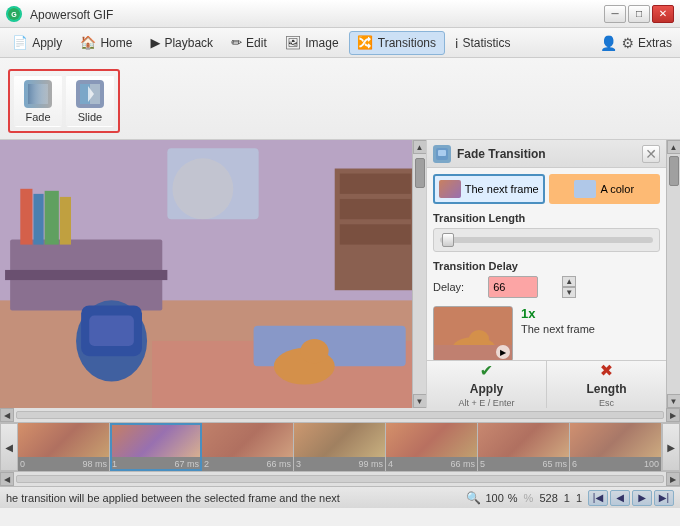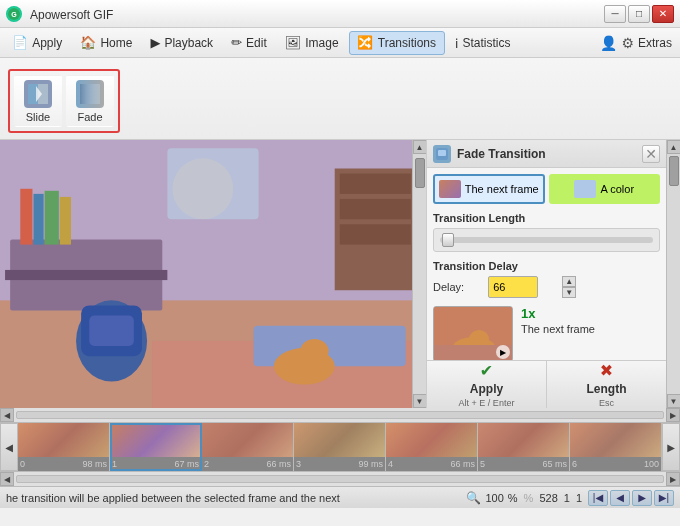--- a/index.html
+++ b/index.html
@@ -198,21 +198,21 @@
       flex: 1;
       height: 30px;
       display: flex;
       align-items: center;
       justify-content: center;
       gap: 4px;
       border: 2px solid transparent;
       border-radius: 3px;
       cursor: pointer;
       font-size: 11px;
-      background: #bef264;
+      background: #fdba74;
     }
     .trans-option.selected {
       border-color: #4a8fc0;
       background: #deeeff;
     }
     .trans-option .opt-icon {
       width: 22px;
       height: 18px;
       background: linear-gradient(135deg, #c88060, #9870b0);
       border-radius: 2px;
@@ -256,21 +256,21 @@
       margin-bottom: 8px;
     }
     .delay-label { font-size: 11px; color: #333; }
     .delay-input {
       width: 50px;
       height: 22px;
       border: 1px solid #aaa;
       border-radius: 2px;
       padding: 0 4px;
       font-size: 11px;
-      background: #fde047;
+      background: #fca5a5;
     }
     .delay-spinners {
       display: flex;
       flex-direction: column;
       gap: 0;
     }
     .delay-spin-btn {
       width: 14px;
       height: 11px;
       background: #e0e0e0;
@@ -543,43 +543,43 @@
   <div class="menu-extras">
     <span class="extras-icon">👤</span>
     <span class="extras-icon">⚙</span>
     <span style="font-size:12px;color:#333;">Extras</span>
   </div>
 </div>
 
 <div class="ribbon">
   <div class="ribbon-section">
     <div class="ribbon-buttons">
-      <div class="ribbon-btn">
-        <div class="btn-icon" style="background: #8898b8; display:flex; align-items:center; justify-content:center;">
-          <svg width="20" height="20" viewBox="0 0 20 20">
-            <rect x="0" y="0" width="10" height="20" fill="#7ba7c8"></rect>
-            <rect x="10" y="0" width="10" height="20" fill="#aabbcc"></rect>
-            <polygon points="8,2 14,10 8,18" fill="white" opacity="0.7"></polygon>
-          </svg>
-        </div>
-        <span class="btn-label">Slide</span>
-      </div>
       <div class="ribbon-btn">
         <div class="btn-icon" style="background: linear-gradient(to right, #7ba7c8, #aaa); display:flex; align-items:center; justify-content:center;">
           <svg width="20" height="20" viewBox="0 0 20 20">
             <defs>
                 <linearGradient id="fadeG" x1="0" y1="0" x2="1" y2="0">
                   <stop offset="0%" stop-color="#6688aa"></stop>
                   <stop offset="100%" stop-color="#ccddee" stop-opacity="0.3"></stop>
                 </linearGradient>
               </defs>
             <rect x="0" y="0" width="20" height="20" fill="url(#fadeG)"></rect>
           </svg>
         </div>
         <span class="btn-label">Fade</span>
+      </div>
+      <div class="ribbon-btn">
+        <div class="btn-icon" style="background: #8898b8; display:flex; align-items:center; justify-content:center;">
+          <svg width="20" height="20" viewBox="0 0 20 20">
+            <rect x="0" y="0" width="10" height="20" fill="#7ba7c8"></rect>
+            <rect x="10" y="0" width="10" height="20" fill="#aabbcc"></rect>
+            <polygon points="8,2 14,10 8,18" fill="white" opacity="0.7"></polygon>
+          </svg>
+        </div>
+        <span class="btn-label">Slide</span>
       </div>
     </div>
   </div>
 </div>
 
 <div class="main-row">
 
   <div class="canvas-wrapper">
     <div class="room-illustration" style="position:relative;">
       

